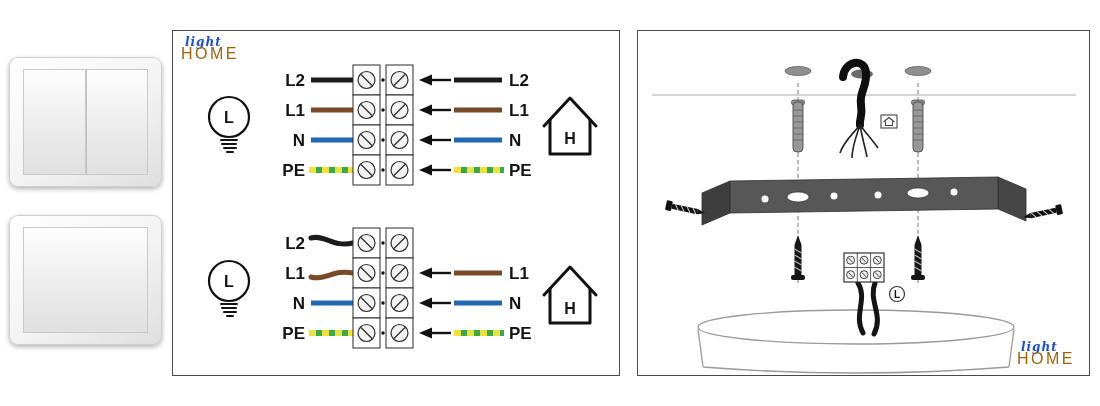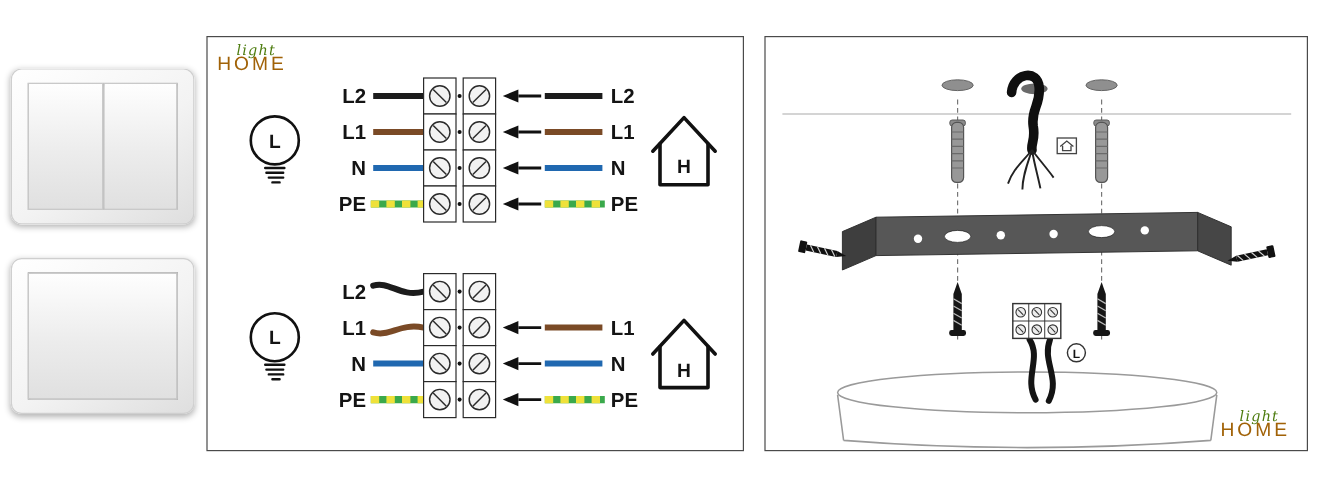--- a/index.html
+++ b/index.html
@@ -2,21 +2,21 @@
 <html><head>
 <meta charset="utf-8">
 <style>
   *{margin:0;padding:0;box-sizing:border-box}
   html,body{width:1100px;height:406px}
   body{position:relative;background:#fff;font-family:"Liberation Sans",sans-serif;overflow:hidden}
   .panel{position:absolute;background:#fff;border:1px solid #4a4a4a}
   #wiring-panel{left:172px;top:30px;width:448px;height:346px}
   #mounting-panel{left:637px;top:30px;width:453px;height:346px}
   .logo{position:absolute;line-height:1;z-index:5}
-  .logo .script{display:block;font-family:"DejaVu Serif",serif;font-style:italic;font-weight:normal;color:#4d7c0f;font-size:12px;margin:0 0 -2px 16px;letter-spacing:1px}
+  .logo .script{display:block;font-family:"DejaVu Serif",serif;font-style:italic;font-weight:bold;color:#1d4ed8;font-size:12px;margin:0 0 -2px 4px;letter-spacing:1px}
   .logo .block{font-size:16px;font-weight:normal;color:#a16207;letter-spacing:2.5px}
   #wiring-logo{left:8px;top:5px}
   #mounting-logo{right:14px;bottom:8px}
   .switch-photo{position:absolute;width:153px;height:130px}
   #switch-double{left:9px;top:57px}
   #switch-single{left:9px;top:215px}
   .sw-frame{position:absolute;inset:0;border-radius:9px;
     background:linear-gradient(145deg,#ffffff,#f3f3f3 55%,#dedede);
     box-shadow:0 2px 5px rgba(0,0,0,.3),inset 0 0 0 1px #cfcfcf}
   .sw-recess{position:absolute;left:14px;right:14px;top:12px;bottom:12px;background:#d9d9d9;

